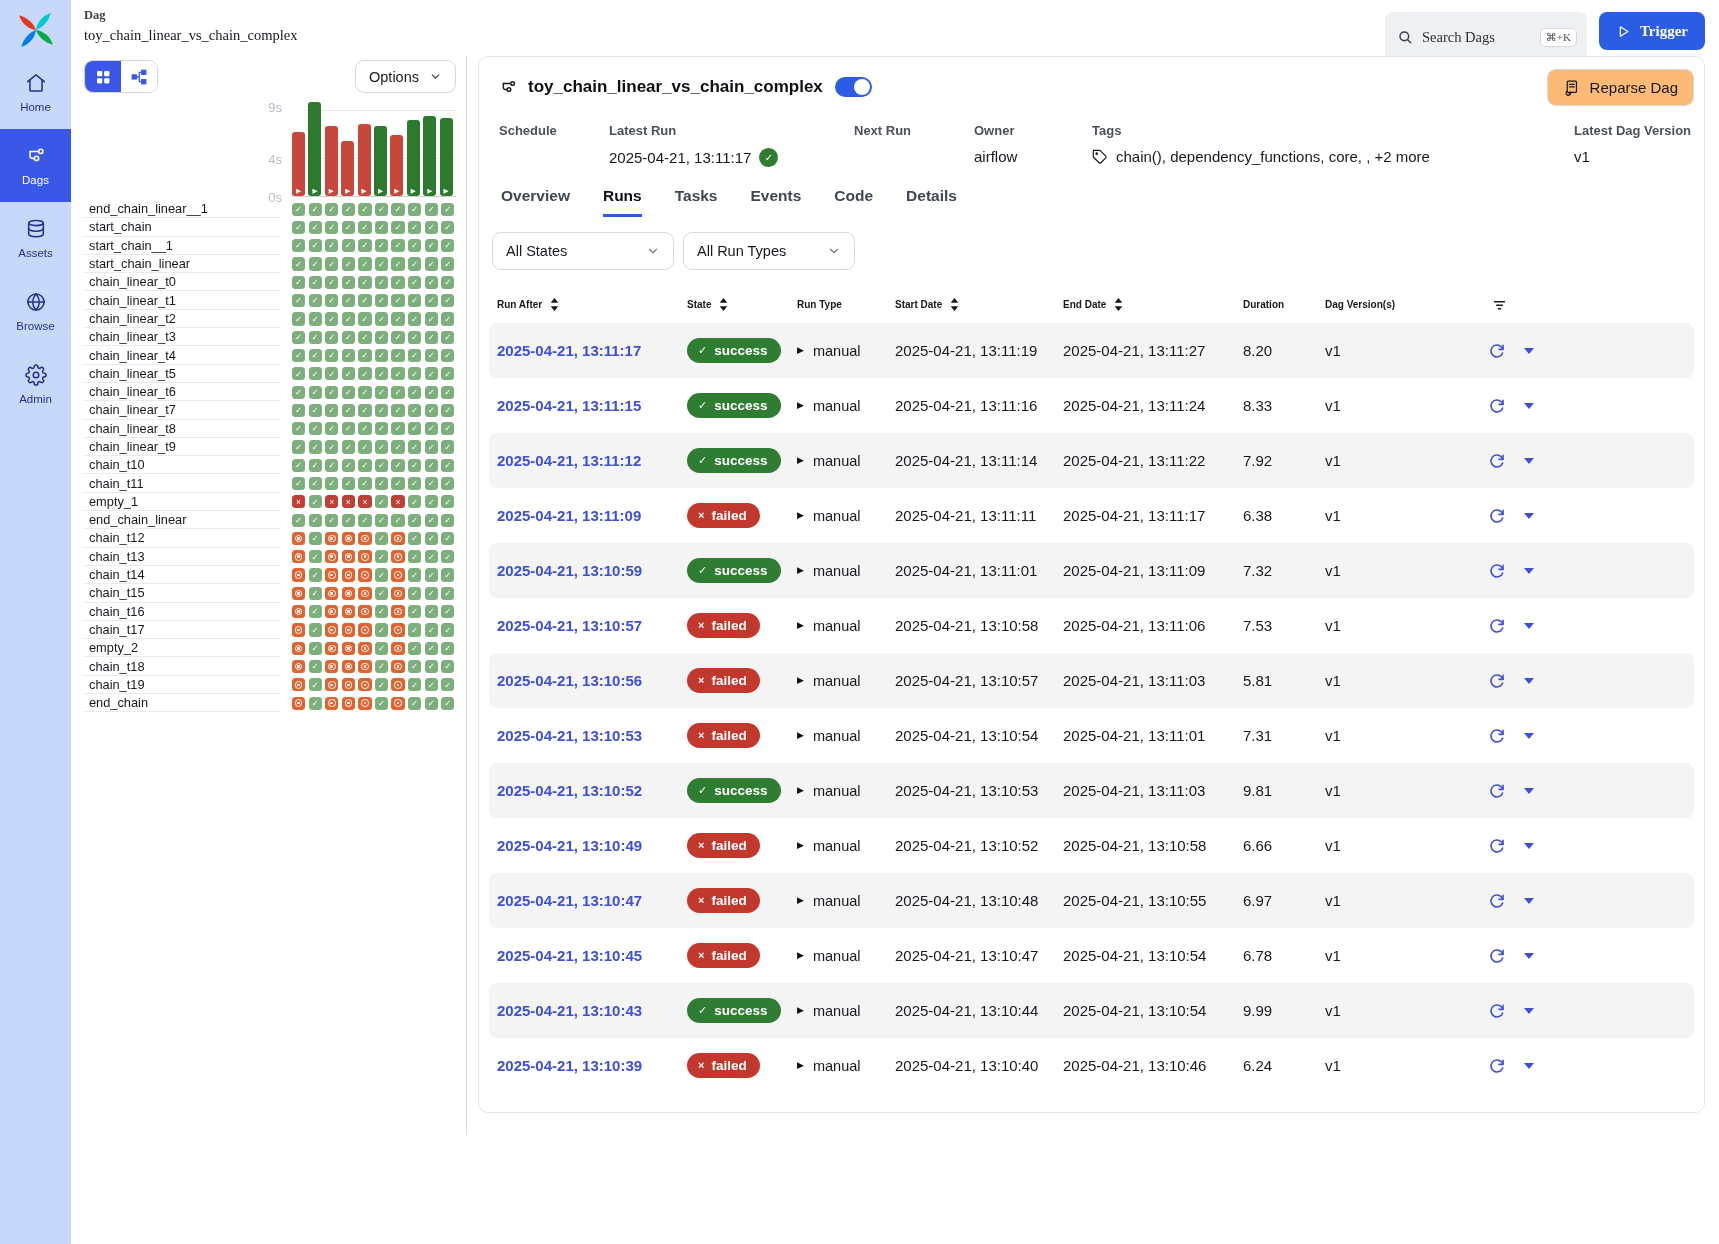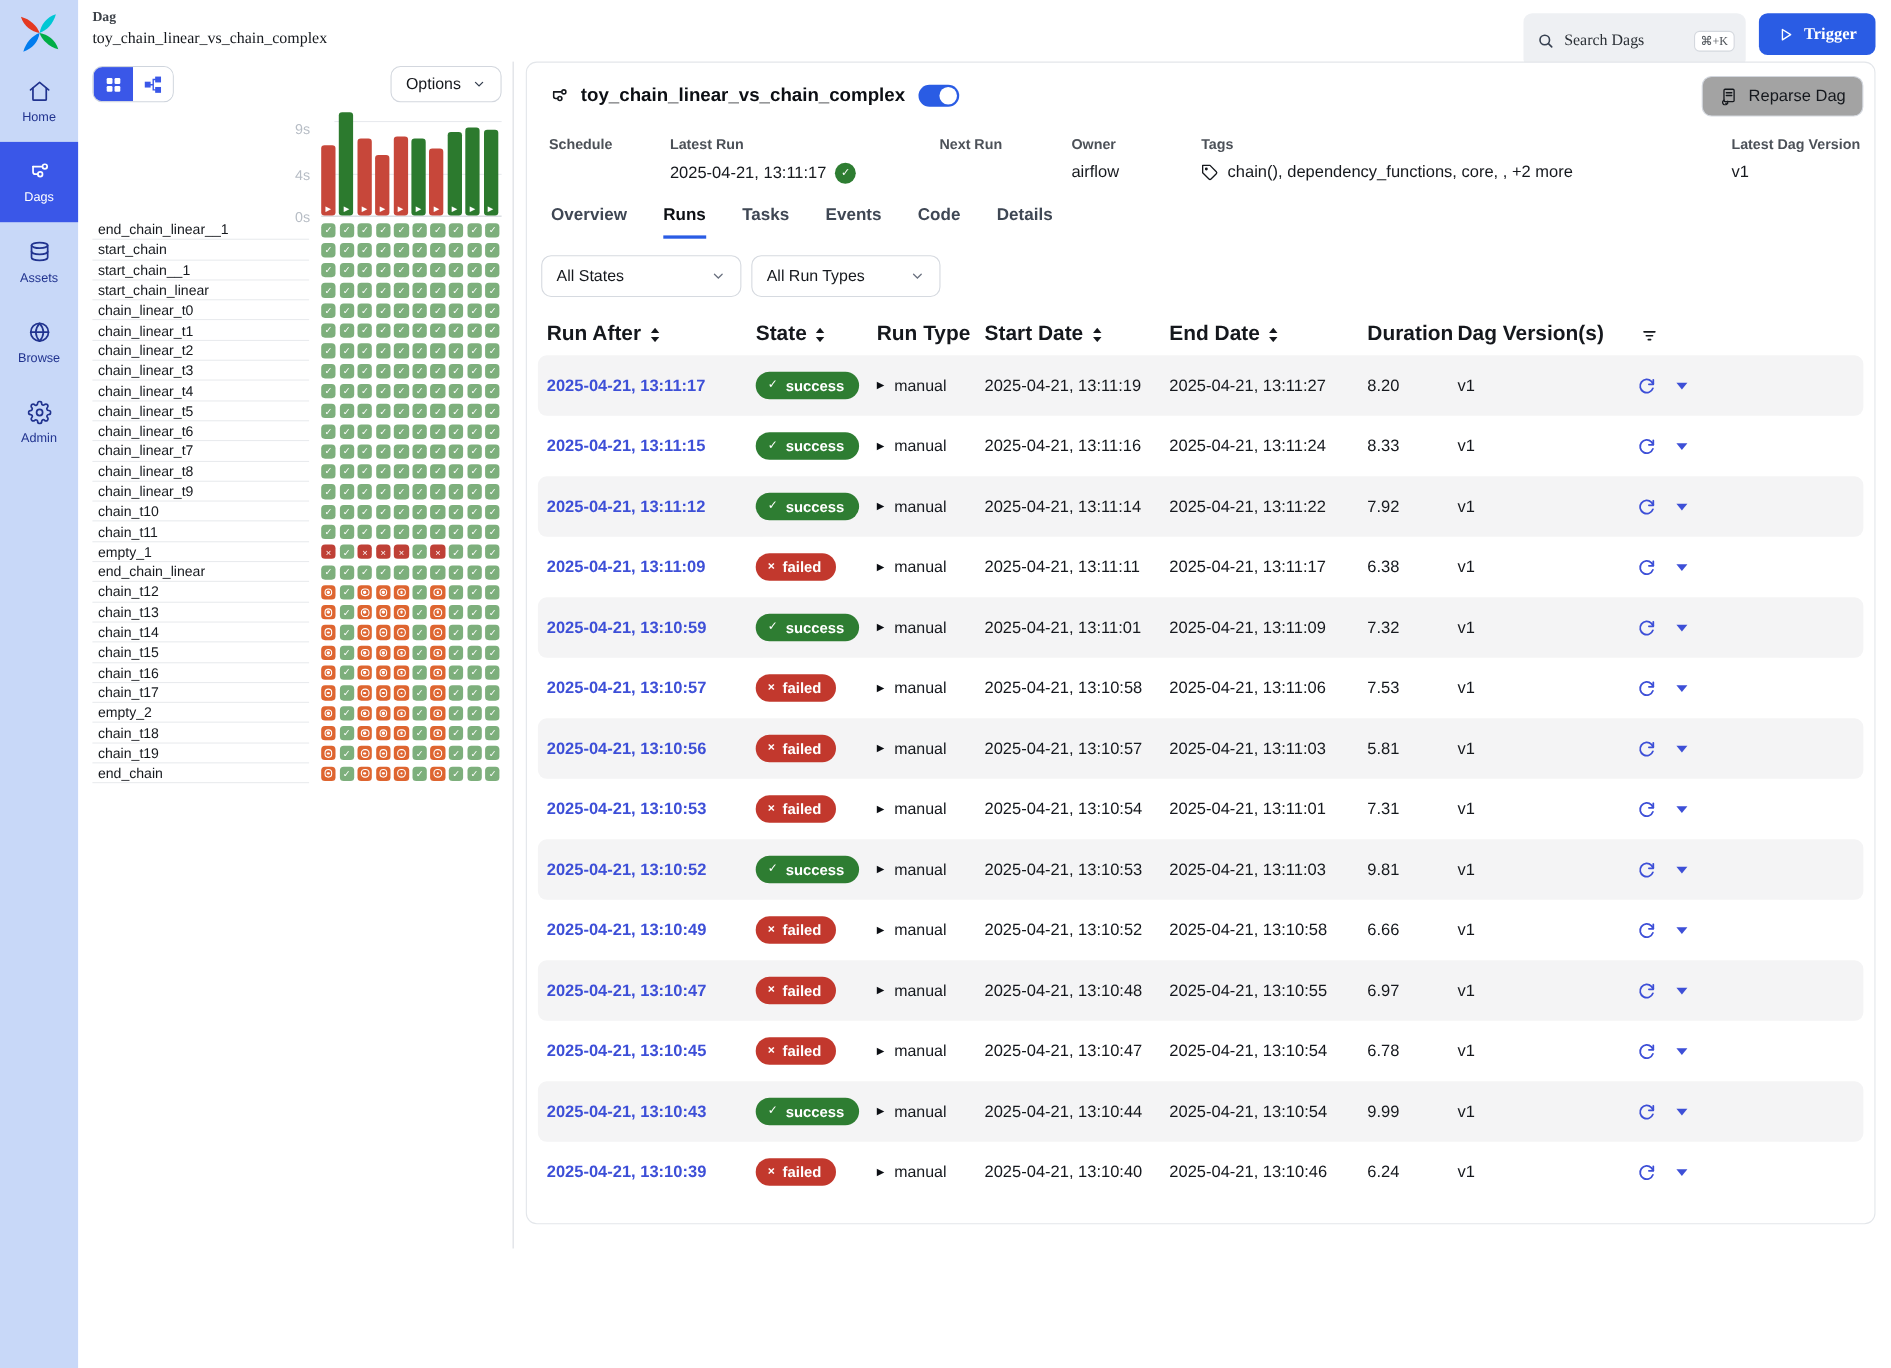--- a/index.html
+++ b/index.html
@@ -83,21 +83,21 @@
   .card {
     margin:0 14px 0 11px; height:1057px; border:1px solid #e3e6ea; border-radius:10px; background:#fff;
     padding:10px 10px 0 10px; overflow:hidden;
   }
   .dag-title-row { display:flex; align-items:center; height:40px; padding-left:10px; }
   .dag-title-row svg.dagicon { width:19px; height:19px; color:#15181d; }
   .dag-title { font-size:17px; font-weight:700; color:#0c0f14; margin-left:10px; }
   .toggle { width:37px; height:20px; background:var(--accent); border-radius:999px; position:relative; margin-left:12px; cursor:pointer; }
   .toggle .knob { position:absolute; top:2px; right:2px; width:16px; height:16px; background:#fff; border-radius:50%; }
   .btn-reparse {
-    margin-left:auto; display:flex; align-items:center; gap:10px; border:1px solid #d3d7de; background:#a3a3a3;
+    margin-left:auto; display:flex; align-items:center; gap:10px; border:1px solid #d3d7de; background:#fdba74;
     border-radius:9px; height:37px; padding:0 15px; font-size:15px; color:#15181d; cursor:pointer; font-family:inherit;
   }
   .btn-reparse svg { width:17px; height:17px; }
   .info-row { display:flex; margin-top:16px; padding-left:10px; align-items:flex-start; }
   .info-label { font-size:13px; font-weight:600; color:#4c5158; }
   .info-value { margin-top:10px; font-size:15px; color:#15181d; display:flex; align-items:center; gap:8px; }
   .f-schedule { width:110px; } .f-latest { width:245px; } .f-next { width:120px; } .f-owner { width:118px; }
   .f-tags { flex:1; } .f-version { width:120px; }
   .check-badge { width:19px; height:19px; border-radius:50%; background:var(--success); color:#fff; display:flex; align-items:center; justify-content:center; font-size:10px; }
   .tag-icon { width:16px; height:16px; color:#15181d; }
@@ -110,21 +110,21 @@
     height:38px; font-size:14.5px; color:#15181d; padding:0 13px; cursor:pointer; background:#fff;
   }
   .select svg { width:14px; height:14px; color:#6b7280; }
   .sel-states { width:182px; } .sel-types { width:172px; }
   
   .tbl-header, .tbl-row {
     display:grid;
     grid-template-columns: 190px 110px 98px 168px 180px 82px 150px 110px 1fr;
     align-items:center;
   }
-  .tbl-header { margin-top:15px; height:38px; padding-left:8px; font-size:19px; font-weight:700; color:#15181d; }
+  .tbl-header { margin-top:15px; height:38px; padding-left:8px; font-size:10px; font-weight:700; color:#15181d; }
   .th { display:flex; align-items:center; gap:8px; }
   .th svg.sort { width:9px; height:13px; flex-shrink:0; }
   .th-filter { display:flex; justify-content:flex-start; padding-left:16px; }
   .th-filter svg { width:17px; height:17px; color:#15181d; cursor:pointer; }
   .tbl-row { height:55px; padding-left:8px; border-radius:8px; }
   .tbl-row.odd { background:#f4f4f5; }
   .run-link { font-size:15px; font-weight:700; color:var(--link); cursor:pointer; text-decoration:none; }
   .badge {
     display:inline-flex; align-items:center; gap:7px; border-radius:999px; color:#fff;
     font-size:13.5px; font-weight:600; padding:5px 13px 5px 11px; cursor:default;
@@ -248,21 +248,21 @@
           <button class="btn-options">
             <span>Options</span>
             <svg viewBox="0 0 24 24" width="13" height="13" fill="none" stroke="#374151" stroke-width="2.2" stroke-linecap="round">
               <polyline points="6 9 12 15 18 9"></polyline>
             </svg>
           </button>
         </div>
 
         <div class="chart-row">
           <div class="axis-cell" id="axis-cell">
-              <span class="axis-label" style="top: 17px;">9s</span>
+              <span class="axis-label" style="top: 7px;">9s</span>
               <span class="axis-label" style="top: 58.8px;">4s</span>
               <span class="axis-label" style="top: 97px;">0s</span>
             </div>
           <div class="bars-cell" id="bars-cell">
               <div class="gridline" style="top: 10.05px;"></div>
               <div class="gridline" style="top: 57.8px;"></div>
               <div class="bar failed" style="height: 63.6px;">
                 <span class="play">▶</span>
               </div>
               <div class="bar success" style="height: 93.7px;">

